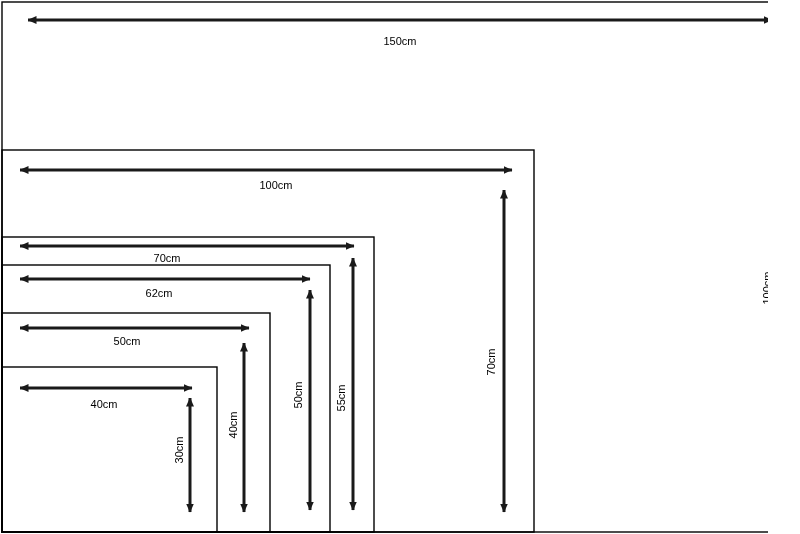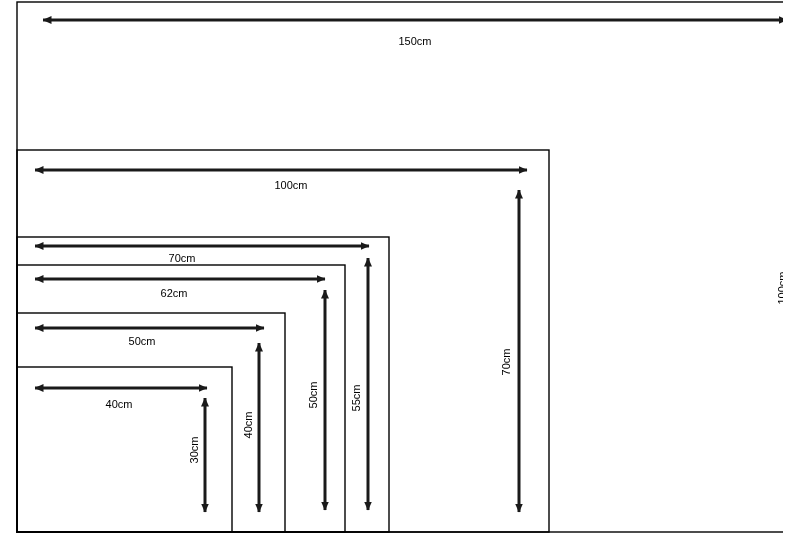--- a/index.html
+++ b/index.html
@@ -9,21 +9,20 @@
   }
   body {
     font-family: "Liberation Sans", sans-serif;
   }
   #stage {
     position: relative;
     width: 768px;
     height: 534px;
     background: #ffffff;
     overflow: hidden;
-    margin-left: 15px;
   }
   #stage svg {
     position: absolute;
     left: 0;
     top: 0;
   }
   .frame-rect {
     fill: none;
     stroke: #000000;
     stroke-width: 1.4;

